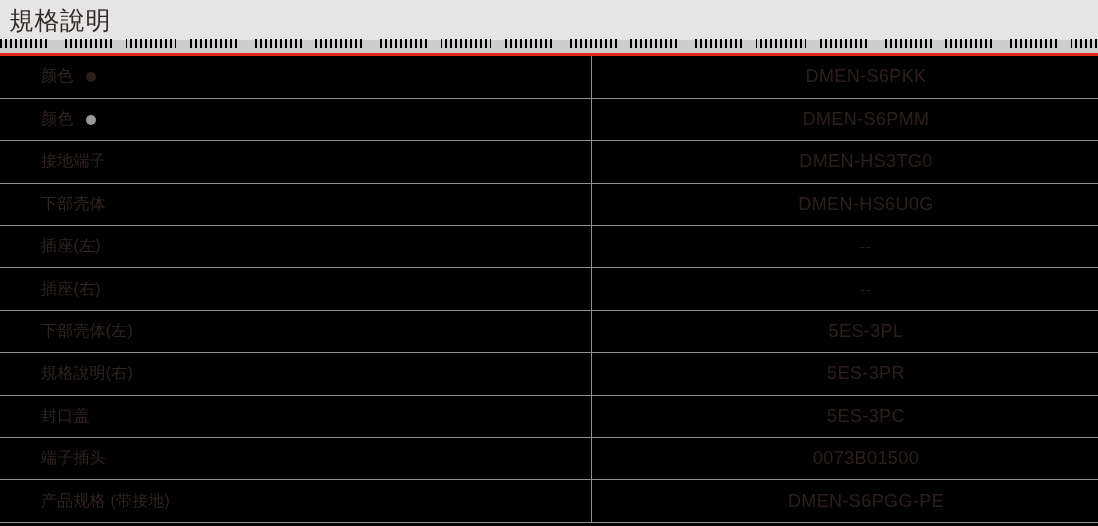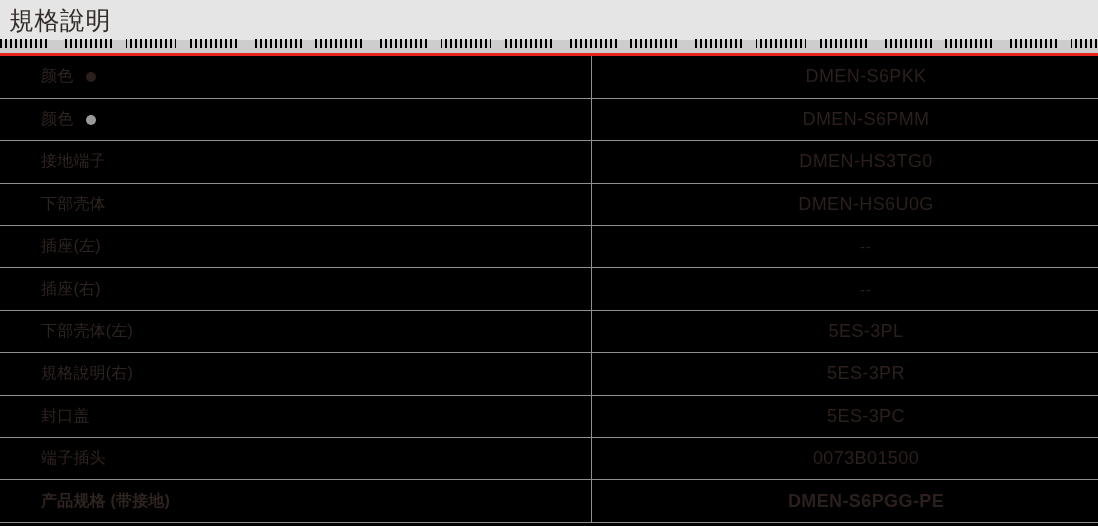--- a/index.html
+++ b/index.html
@@ -101,21 +101,20 @@
     height: 42.4px;
   }
   .spec-table td {
     border-bottom: 1px solid #8f8f8f;
     padding: 0;
     vertical-align: middle;
     background: #000000;
   }
   .spec-table tr:last-child td {
     border-bottom: 1px solid #8f8f8f;
-    font-weight: bold;
   }
   td.cell-label {
     width: 550px;
     padding-left: 41px;
     font-size: 16px;
     color: #2e2421;
     letter-spacing: 0.2px;
     white-space: nowrap;
   }
   td.cell-value {

